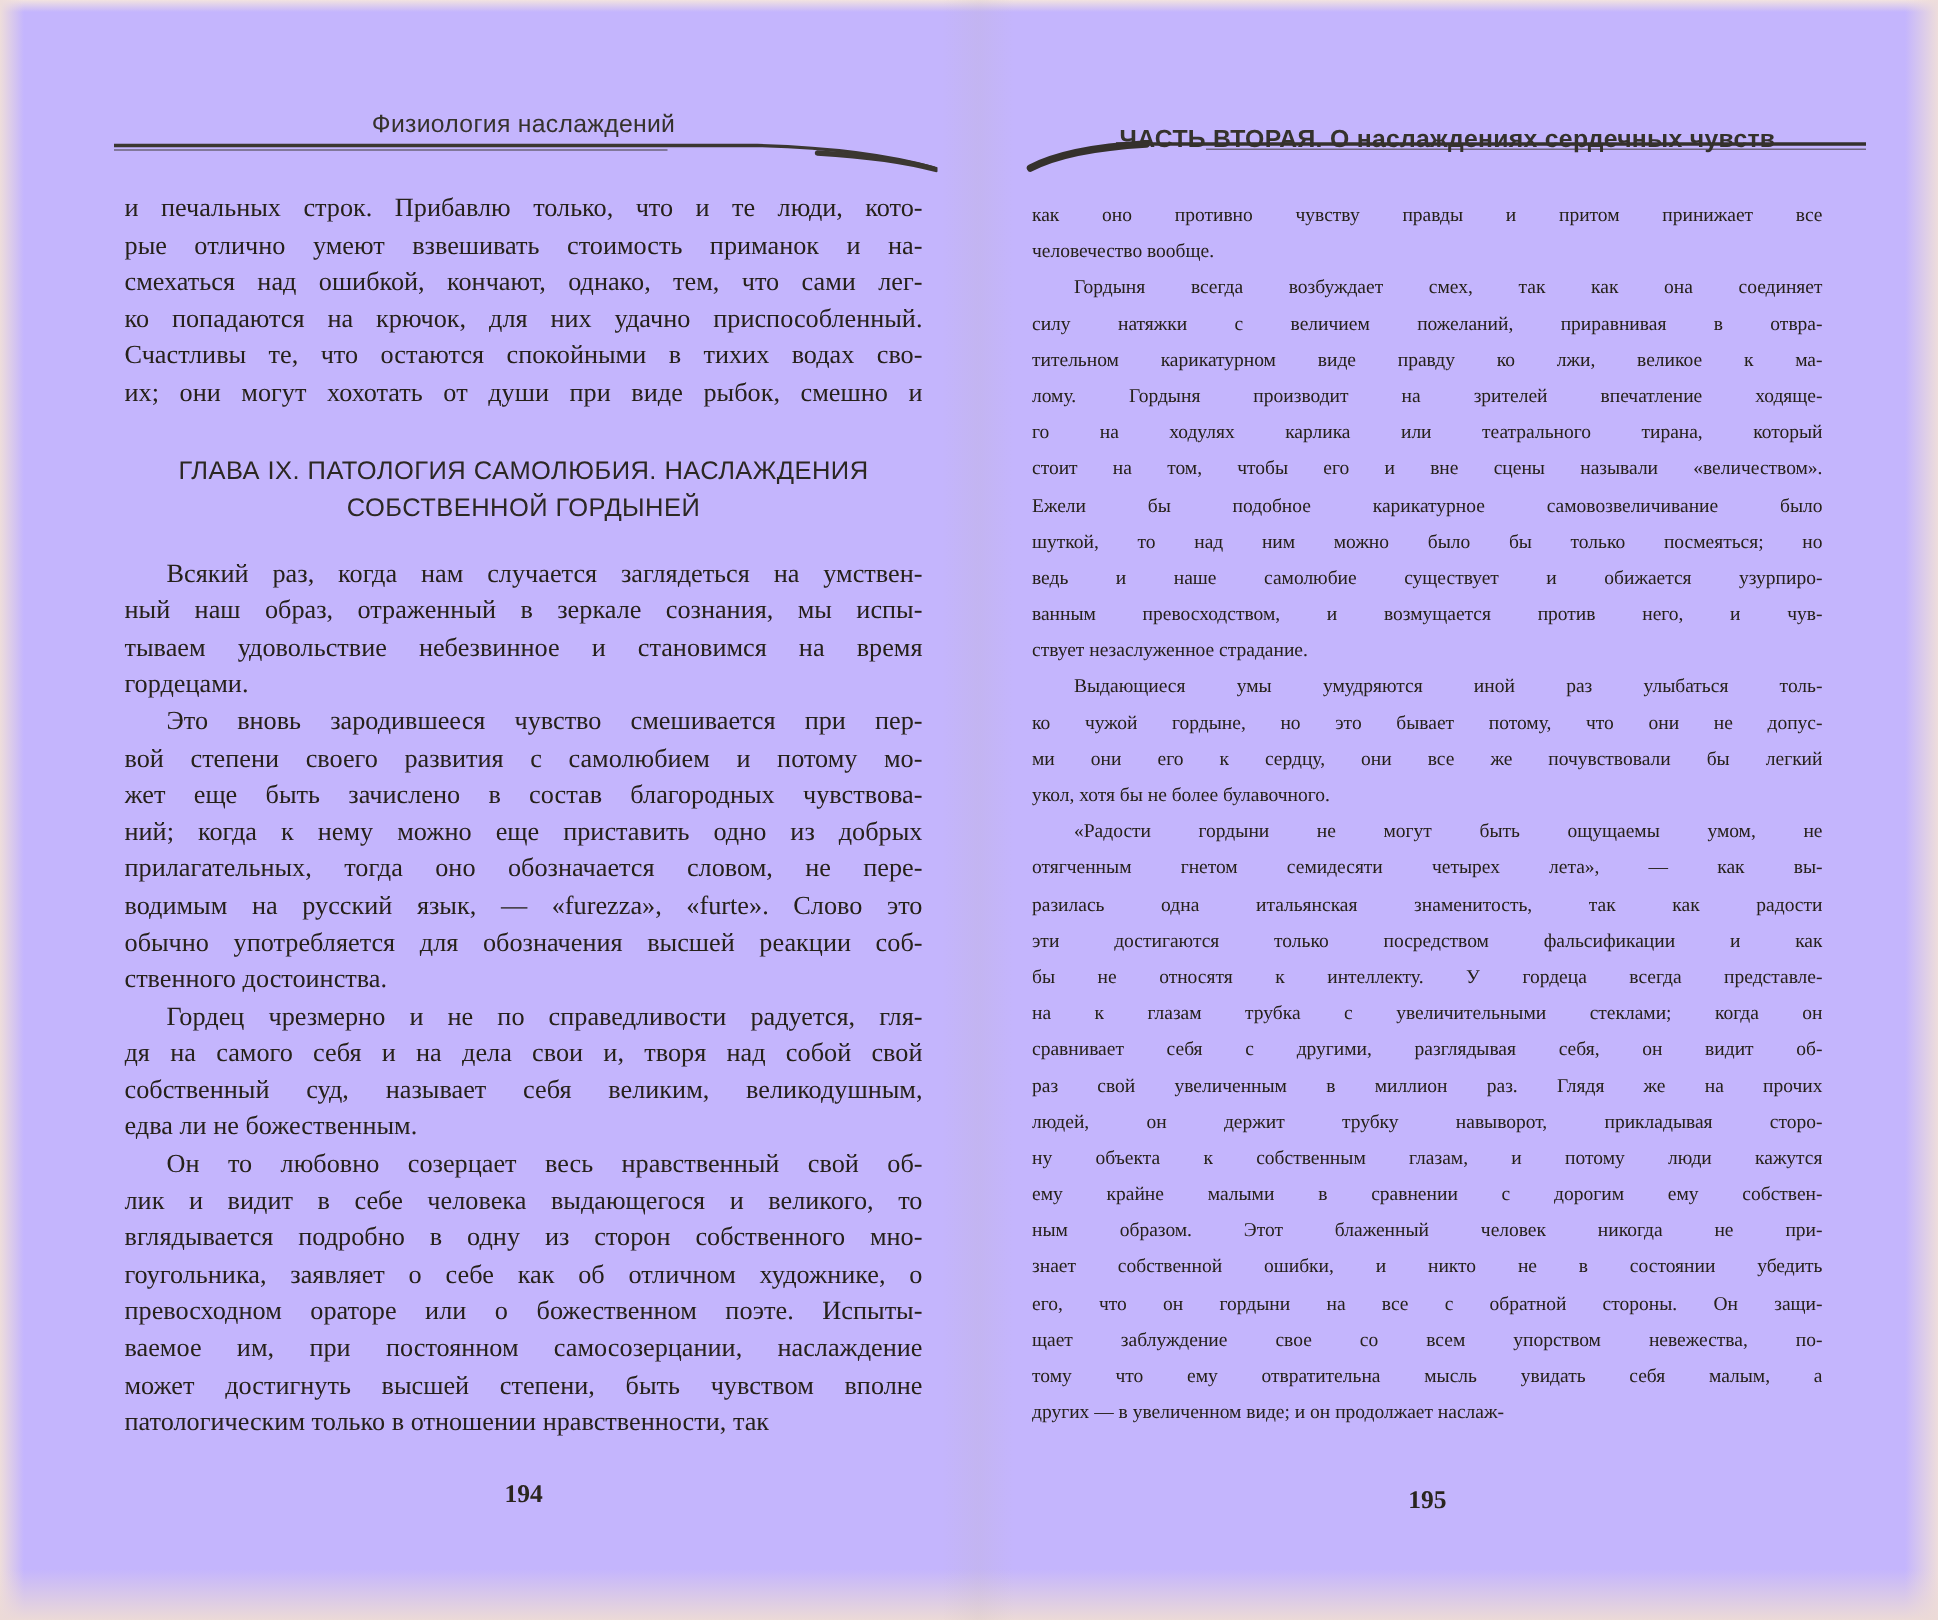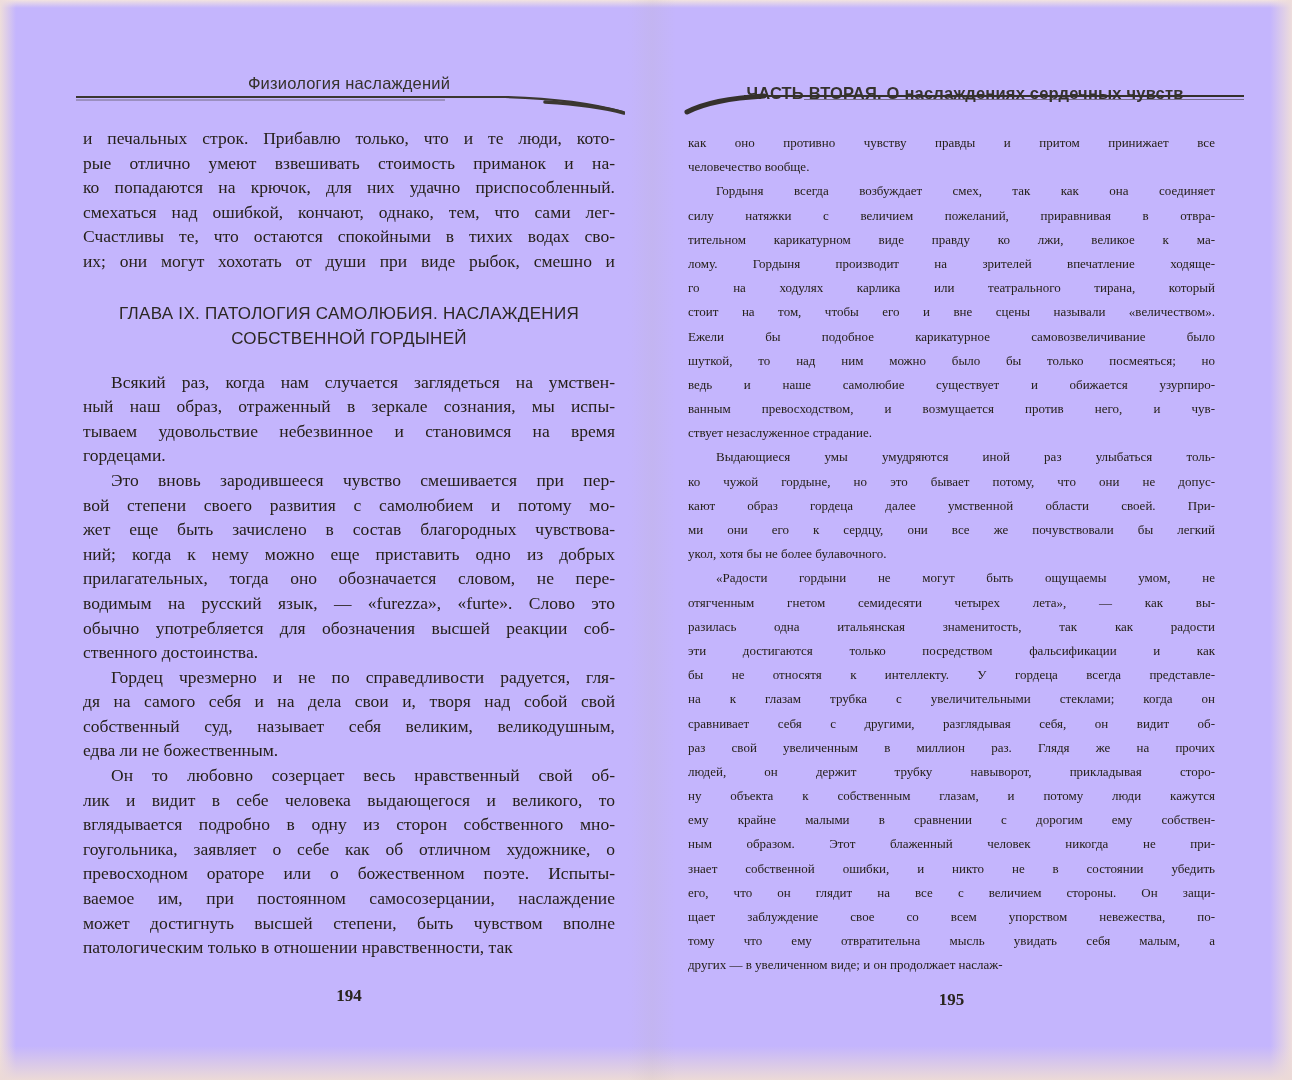--- a/index.html
+++ b/index.html
@@ -80,22 +80,22 @@
   <svg class="rule rule-left" width="550" height="24">
     <path d="M1 5 H430 Q 502 7 548 20" fill="none" stroke="#3b3731" stroke-width="2.2"></path>
     <path d="M1 8 H370" fill="none" stroke="#3b3731" stroke-width="0.9" opacity="0.65"></path>
     <path d="M470 10 Q 520 13 549 21" fill="none" stroke="#3b3731" stroke-width="3.6" stroke-linecap="round"></path>
   </svg>
 
   <div class="page-body body-left">
       <div class="para">
         <div class="line just">и печальных строк. Прибавлю только, что и те люди, кото-</div>
         <div class="line just">рые отлично умеют взвешивать стоимость приманок и на-</div>
+        <div class="line just">смехаться над ошибкой, кончают, однако, тем, что сами лег-</div>
         <div class="line just">ко попадаются на крючок, для них удачно приспособленный.</div>
-        <div class="line just">смехаться над ошибкой, кончают, однако, тем, что сами лег-</div>
         <div class="line just">Счастливы те, что остаются спокойными в тихих водах сво-</div>
         <div class="line just">их; они могут хохотать от души при виде рыбок, смешно и</div>
       </div>
       <div class="heading">
         <div class="line">ГЛАВА IX. ПАТОЛОГИЯ САМОЛЮБИЯ. НАСЛАЖДЕНИЯ</div>
         <div class="line">СОБСТВЕННОЙ ГОРДЫНЕЙ</div>
       </div>
       <div class="para">
         <div class="line just first">Всякий раз, когда нам случается заглядеться на умствен-</div>
         <div class="line just">ный наш образ, отраженный в зеркале сознания, мы испы-</div>
@@ -154,39 +154,38 @@
         <div class="line just">стоит на том, чтобы его и вне сцены называли «величеством».</div>
         <div class="line just">Ежели бы подобное карикатурное самовозвеличивание было</div>
         <div class="line just">шуткой, то над ним можно было бы только посмеяться; но</div>
         <div class="line just">ведь и наше самолюбие существует и обижается узурпиро-</div>
         <div class="line just">ванным превосходством, и возмущается против него, и чув-</div>
         <div class="line">ствует незаслуженное страдание.</div>
       </div>
       <div class="para">
         <div class="line just first">Выдающиеся умы умудряются иной раз улыбаться толь-</div>
         <div class="line just">ко чужой гордыне, но это бывает потому, что они не допус-</div>
-        <div class="line just">кают образ гордеца далее умственной области своей. При-</div>
         <div class="line just">ми они его к сердцу, они все же почувствовали бы легкий</div>
         <div class="line">укол, хотя бы не более булавочного.</div>
       </div>
       <div class="para">
         <div class="line just first">«Радости гордыни не могут быть ощущаемы умом, не</div>
         <div class="line just">отягченным гнетом семидесяти четырех лета», — как вы-</div>
         <div class="line just">разилась одна итальянская знаменитость, так как радости</div>
         <div class="line just">эти достигаются только посредством фальсификации и как</div>
         <div class="line just">бы не относятя к интеллекту. У гордеца всегда представле-</div>
         <div class="line just">на к глазам трубка с увеличительными стеклами; когда он</div>
         <div class="line just">сравнивает себя с другими, разглядывая себя, он видит об-</div>
         <div class="line just">раз свой увеличенным в миллион раз. Глядя же на прочих</div>
         <div class="line just">людей, он держит трубку навыворот, прикладывая сторо-</div>
         <div class="line just">ну объекта к собственным глазам, и потому люди кажутся</div>
         <div class="line just">ему крайне малыми в сравнении с дорогим ему собствен-</div>
         <div class="line just">ным образом. Этот блаженный человек никогда не при-</div>
         <div class="line just">знает собственной ошибки, и никто не в состоянии убедить</div>
-        <div class="line just">его, что он глядит на все с величием стороны. Он защи-</div>
+        <div class="line just">его, что он гордыни на все с обратной стороны. Он защи-</div>
         <div class="line just">щает заблуждение свое со всем упорством невежества, по-</div>
         <div class="line just">тому что ему отвратительна мысль увидать себя малым, а</div>
         <div class="line">других — в увеличенном виде; и он продолжает наслаж-</div>
       </div>
     </div>
 
   <div class="page-number pn-right">195</div>
 
 </div>
 

